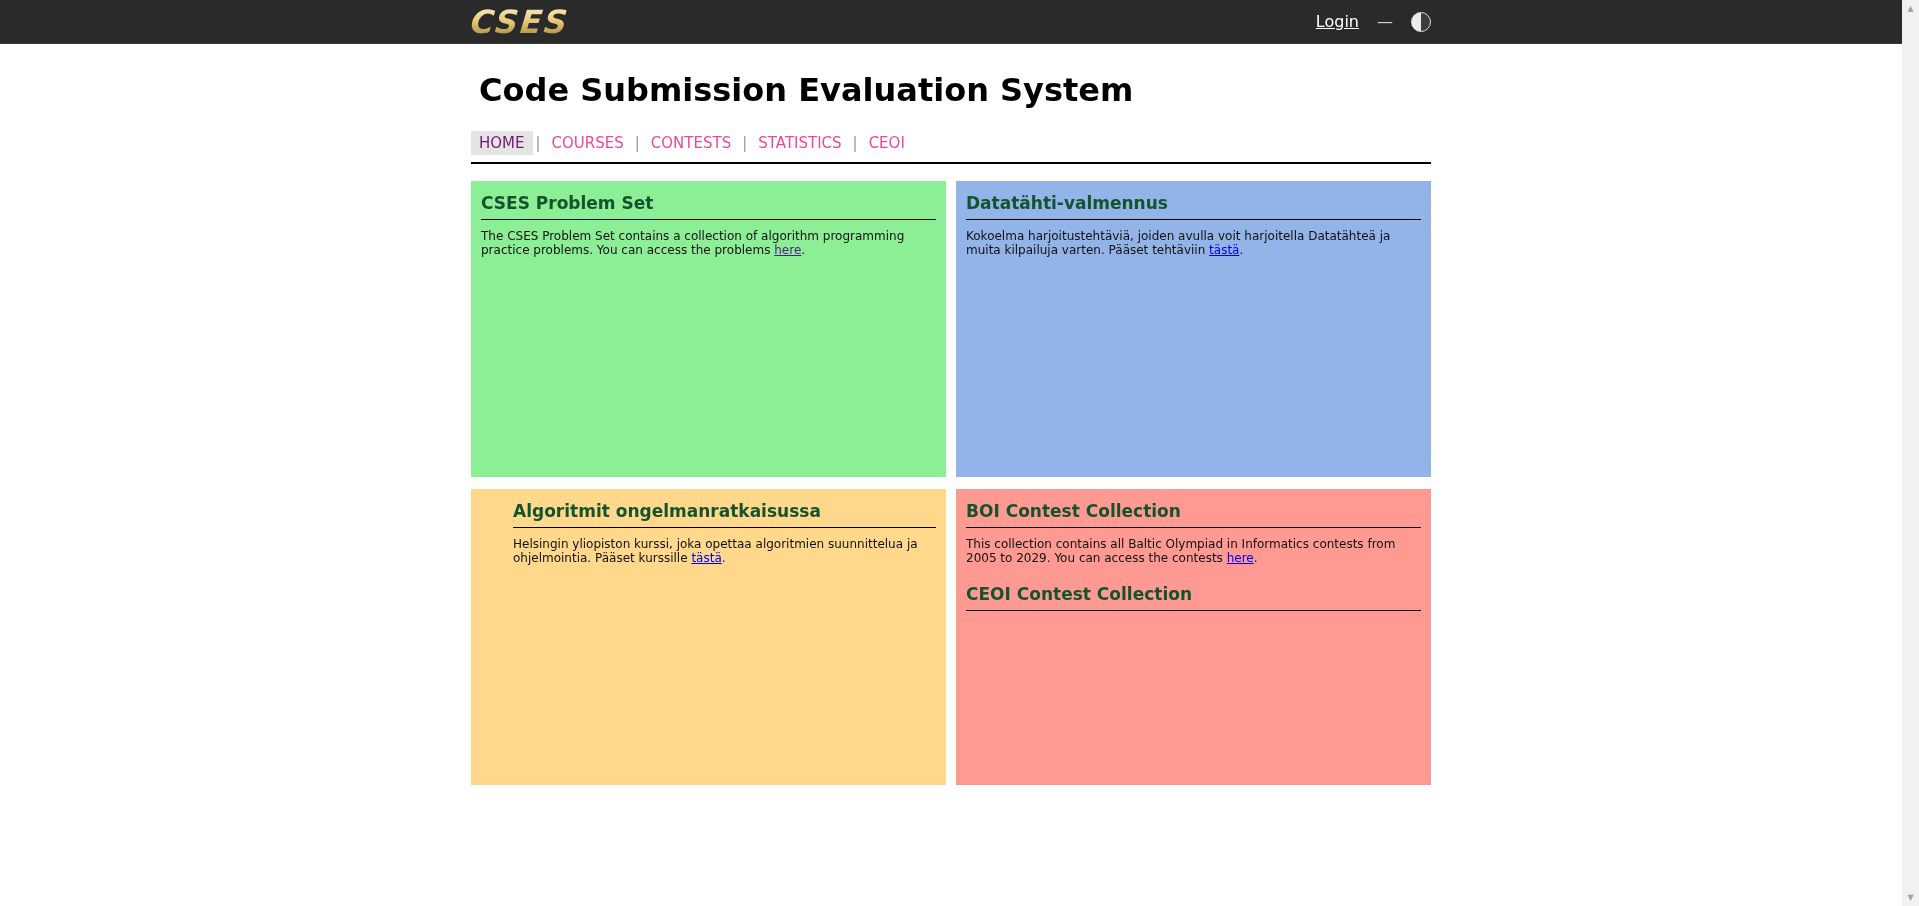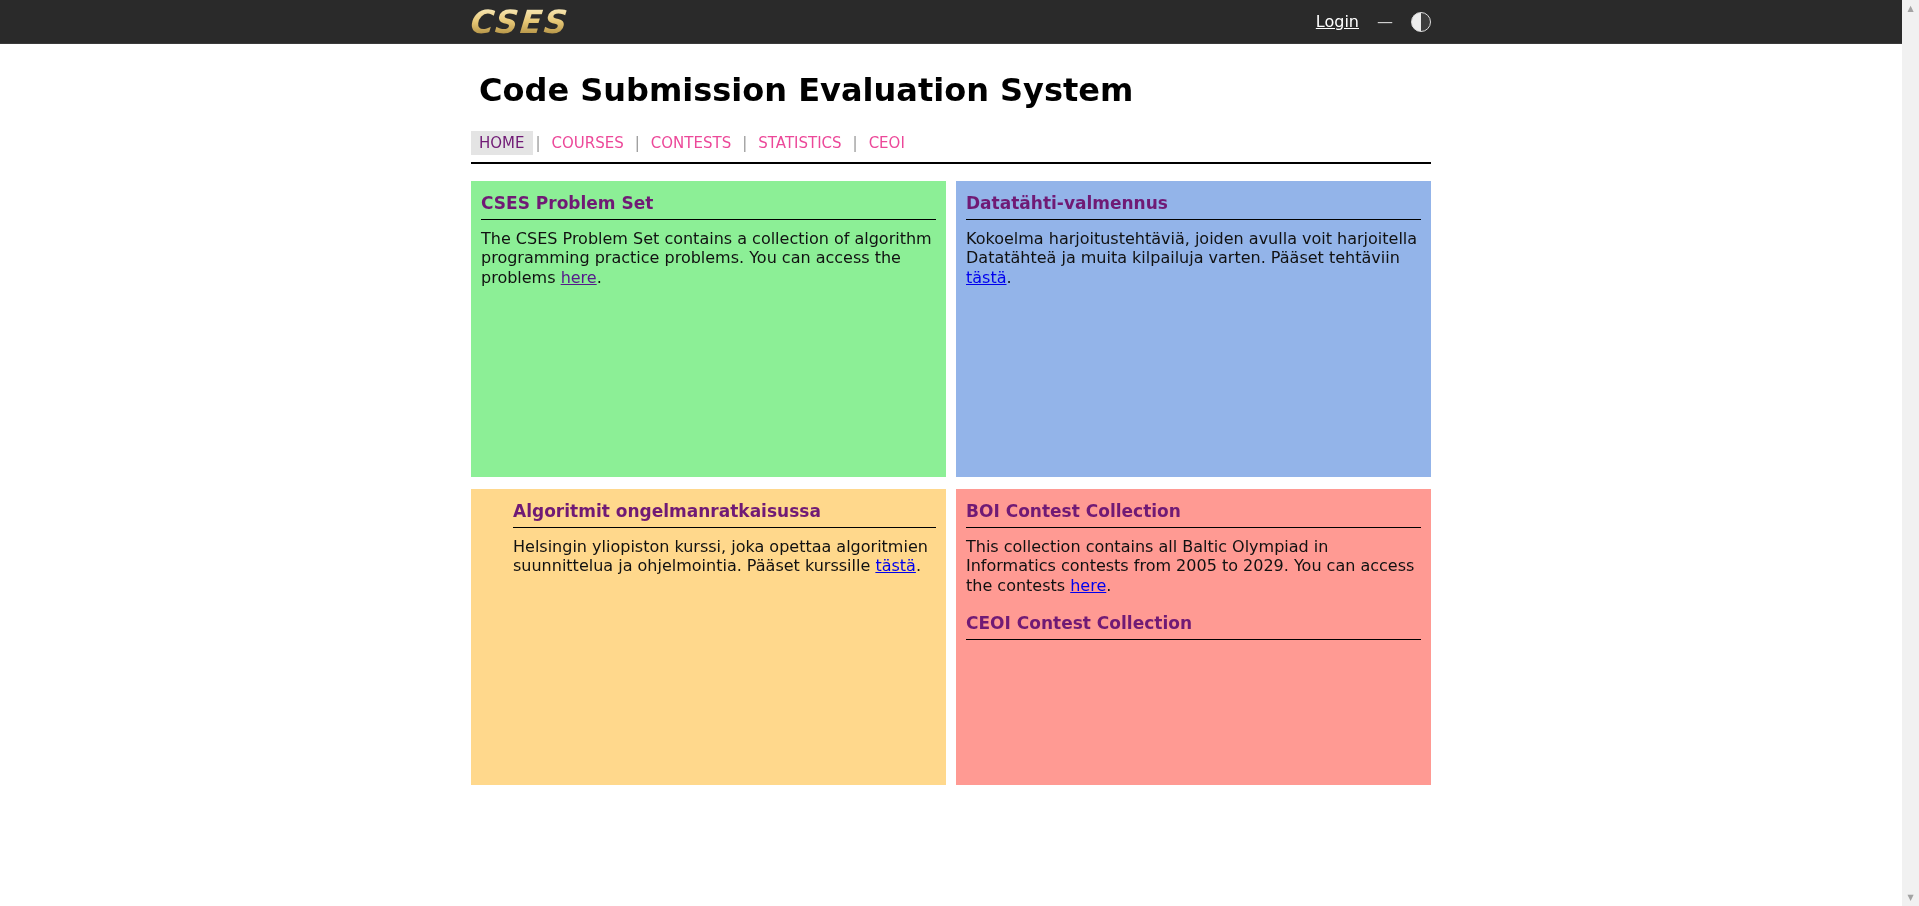--- a/index.html
+++ b/index.html
@@ -77,25 +77,25 @@
   .nav-item.active { color: #701a75; background: #e4e4e4; }
   .nav-sep { color: #999; margin: 0 3px; }
 
   
   .grid {
     margin-top: 17px;
     display: grid; grid-template-columns: 1fr 1fr; gap: 12px 10px;
   }
   .card { min-height: 296px; padding: 12px 10px; }
   .card h2 {
-    font-size: 17px; font-weight: bold; color: #701a75;
+    font-size: 17px; font-weight: bold; color: #14532d;
     padding-bottom: 6px; border-bottom: 1px solid #000; margin-bottom: 9px;
   }
   .card .section + .section h2 { margin-top: 18px; }
-  .card p { font-size: 16px; line-height: 1.22; color: #111; }
+  .card p { font-size: 12px; line-height: 1.22; color: #111; }
   .card a { text-decoration: underline; cursor: pointer; }
 </style>
 </head>
 <body>
 
 <div class="scrollbar">
   <div class="scroll-arrow">▲</div>
   <div class="scroll-arrow">▼</div>
 </div>
 

